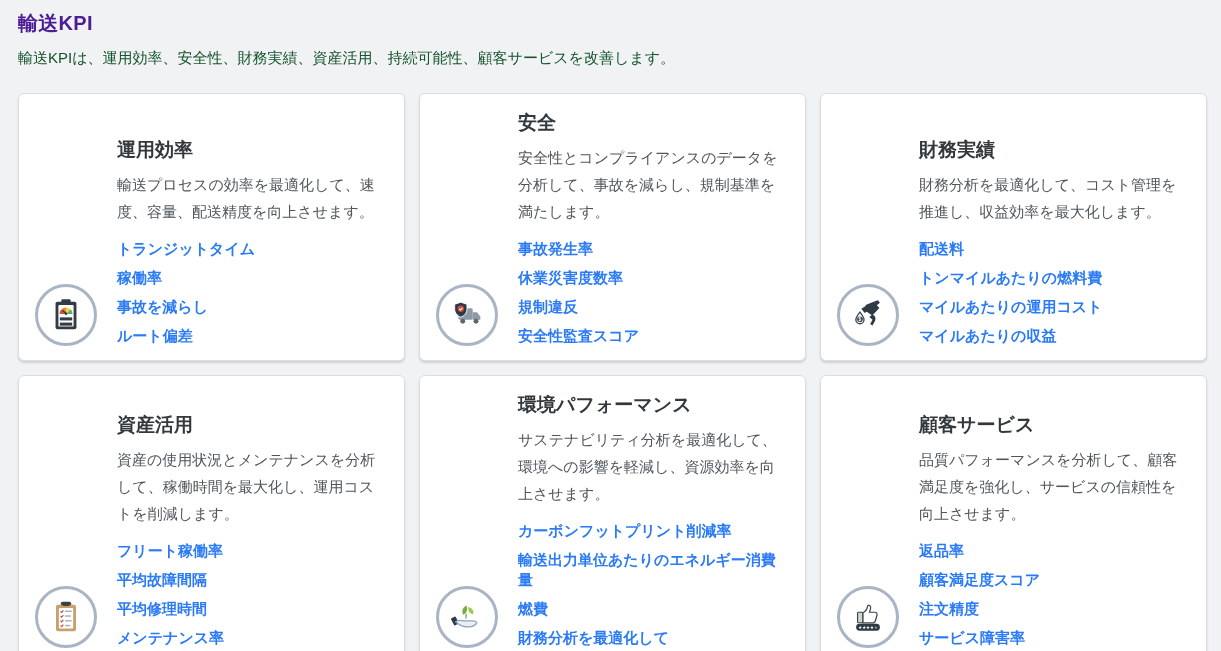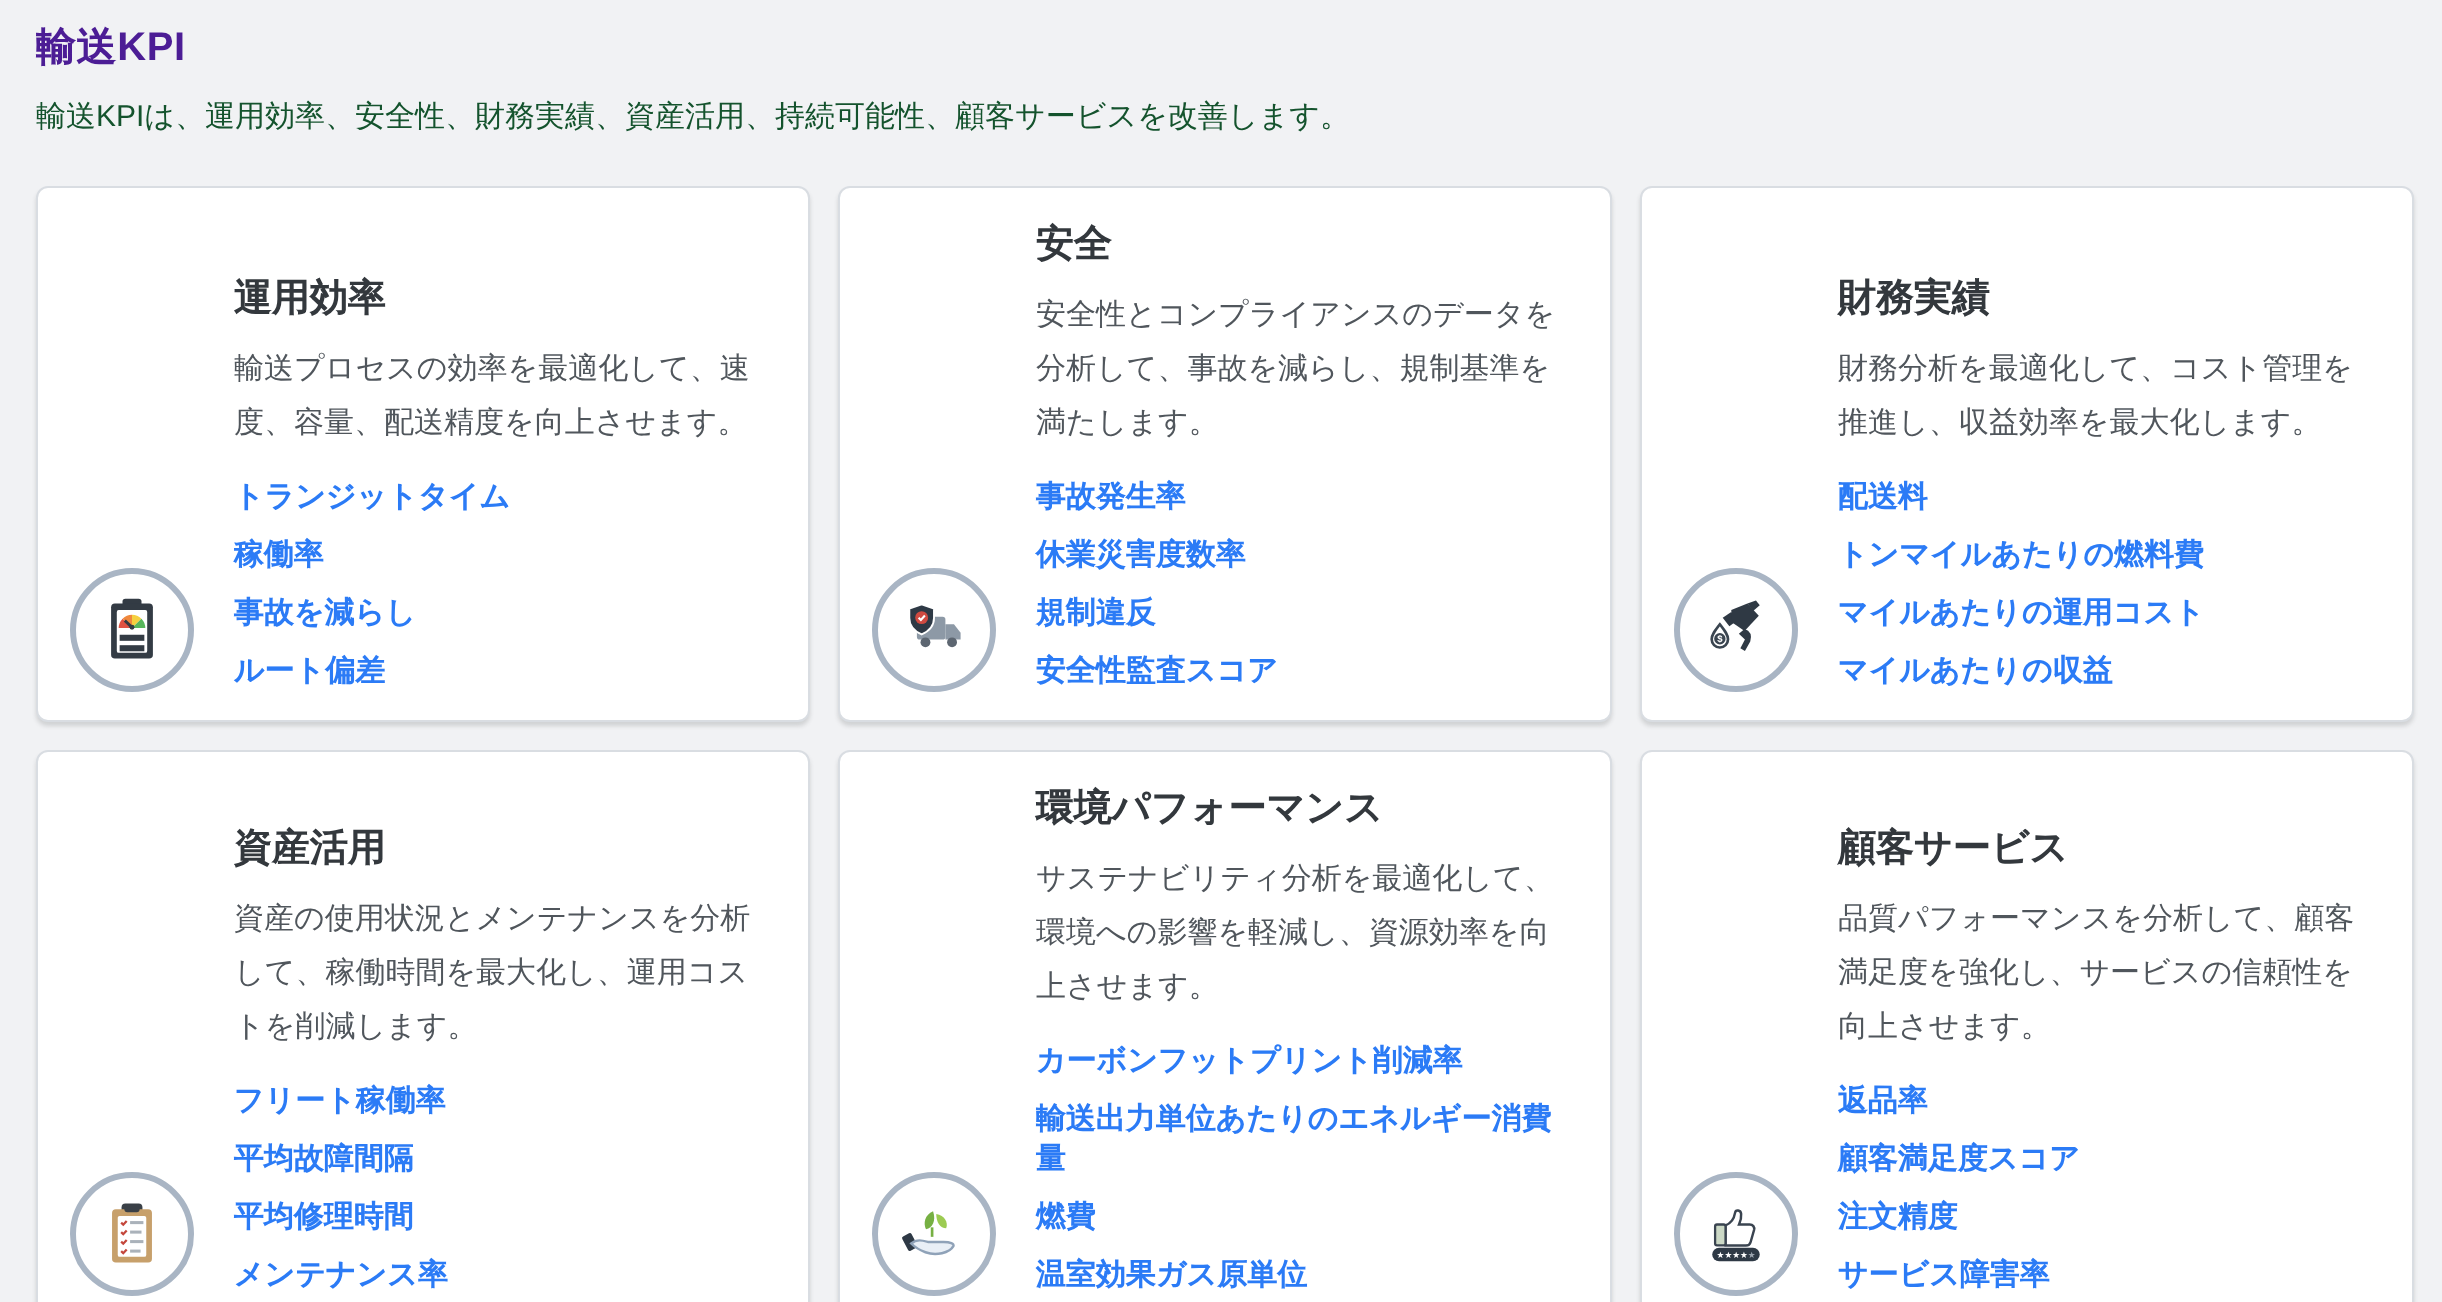--- a/index.html
+++ b/index.html
@@ -186,21 +186,21 @@
             <path d="M8 25 C11 22.5 14 23.4 17 24.2 L25 24.2 C28.5 24.2 30.8 25 30.2 26.4 C28.2 30 21 31.6 15.5 29.6 C12.5 28.5 10 27 8 25 Z" fill="#e9eff6" stroke="#8fa2b8" stroke-width="1.3"></path>
           </svg>
         </div>
     <div class="card-body">
       <div class="card-title">環境パフォーマンス</div>
       <div class="card-desc">サステナビリティ分析を最適化して、環境への影響を軽減し、資源効率を向上させます。</div>
       <div class="card-links">
             <a class="kpi-link" href="#">カーボンフットプリント削減率</a>
             <a class="kpi-link" href="#">輸送出力単位あたりのエネルギー消費量</a>
             <a class="kpi-link" href="#">燃費</a>
-            <a class="kpi-link" href="#">温室効果ガス原単位</a>
+            <a class="kpi-link" href="#">財務分析を最適化して</a>
           </div>
     </div>
   </div>
 
   <div class="card">
     <div class="icon-circle">
           <svg viewBox="0 0 40 40" width="38" height="38">
             <path d="M14.5 15.5 c2.5 -1 4.5 -3.6 5 -6.6 c.3 -1.9 3 -1.6 3.2 .5 c.2 2 -.4 4 -1.1 5.6 h5.6 c1.7 0 2.7 1.3 2.3 2.9 l-1.8 6.3 c-.3 1.1 -1.3 1.9 -2.5 1.9 H14.5 Z" fill="#ffffff" stroke="#3a4450" stroke-width="1.3"></path>
             <rect x="9" y="15" width="5.5" height="11" rx="1" fill="#ccd9c6" stroke="#3a4450" stroke-width="1.2"></rect>
             <rect x="7.5" y="27.2" width="25" height="7.2" rx="3.6" fill="#2e3945"></rect>

